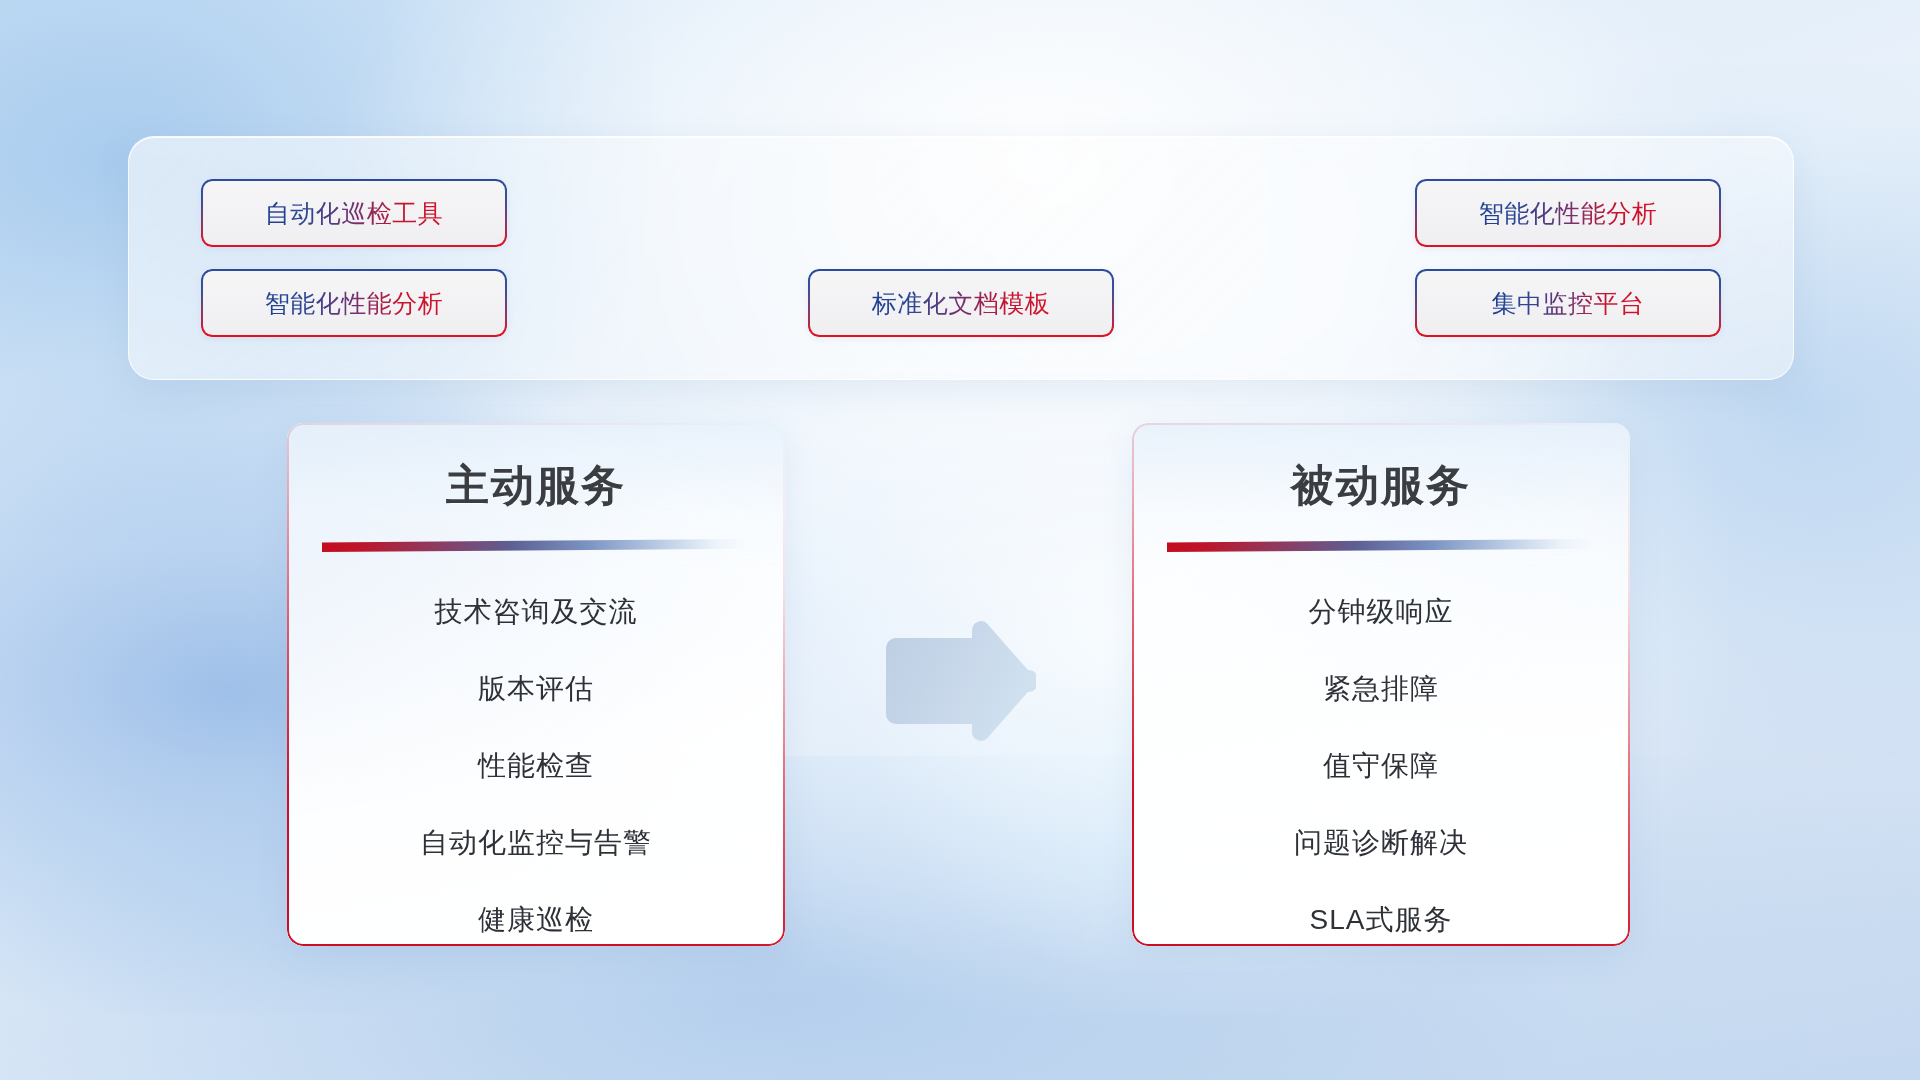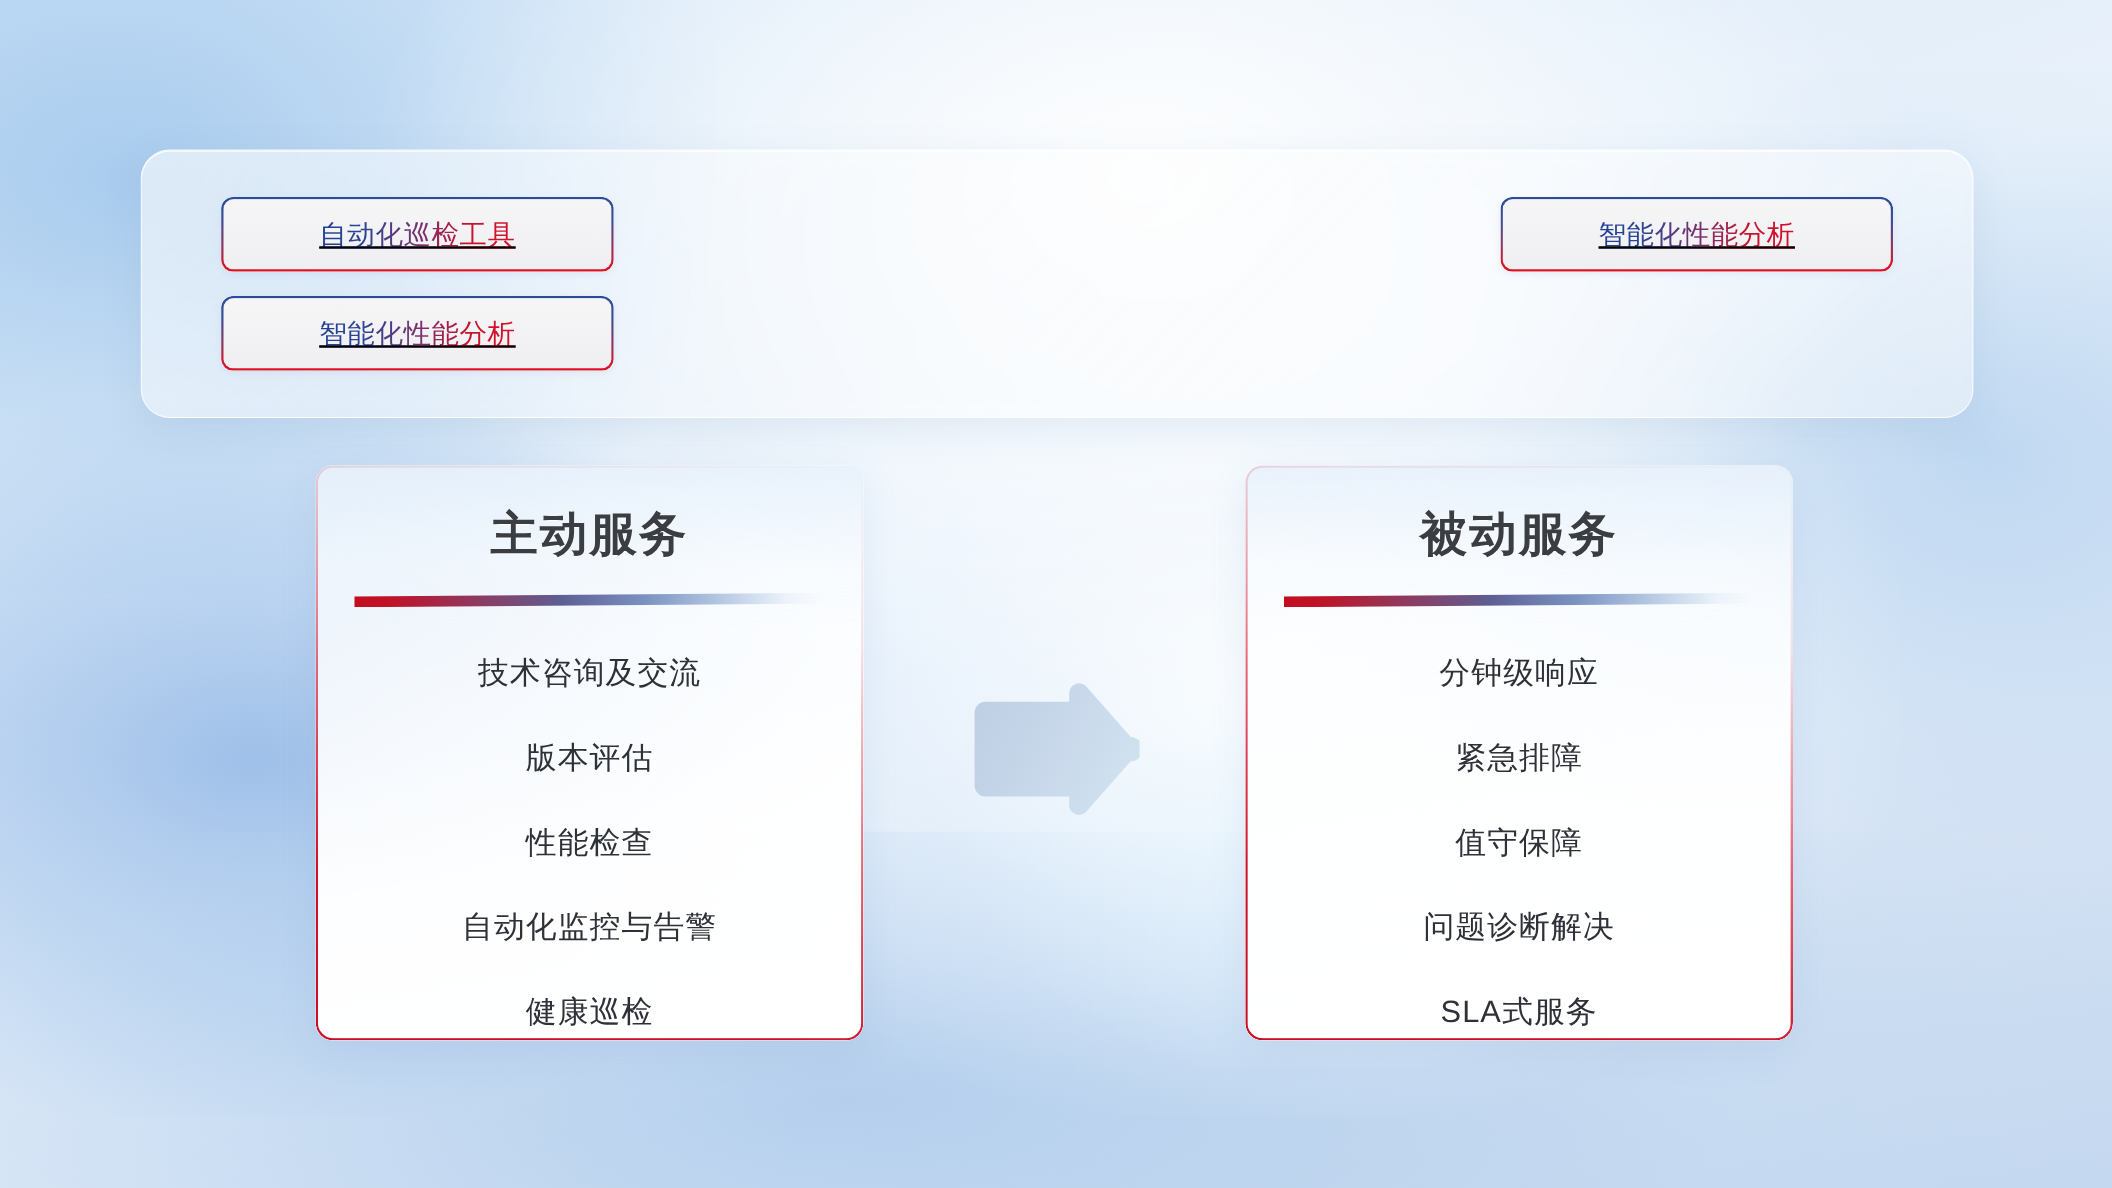--- a/index.html
+++ b/index.html
@@ -104,31 +104,30 @@
   }
   .pill-row {
     display: flex;
     justify-content: space-between;
     align-items: center;
   }
   .pill-row + .pill-row { margin-top: 22px; }
 
   .pill {
     position: relative;
-    width: 357px;
+    width: 306px;
     height: 68px;
     border-radius: 11px;
     display: flex;
     align-items: center;
     justify-content: center;
     box-sizing: border-box;
     background: linear-gradient(180deg, #f6f6f7 0%, #f2f2f4 55%, #efeff1 100%);
     padding: 2px;
     box-shadow: 0 2px 7px rgba(120,150,190,0.13);
-    text-decoration: underline;
   }
   
   .pill::before {
     content: "";
     position: absolute;
     inset: 0;
     border-radius: 11px;
     padding: 1.6px;
     background: linear-gradient(180deg, #2b4c9b 0%, #3b4f96 30%, #8a3a64 64%, #d8162b 92%, #e01122 100%);
     -webkit-mask: linear-gradient(#000 0 0) content-box, linear-gradient(#000 0 0);
@@ -264,20 +263,26 @@
     </div>
     <div class="pill">
       <span class="pill-label">智能化性能分析</span>
     </div>
   </div>
 
   <div class="pill-row">
     <div class="pill">
       <span class="pill-label">智能化性能分析</span>
     </div>
+    <div class="pill">
+      <span class="pill-label">标准化文档模板</span>
+    </div>
+    <div class="pill">
+      <span class="pill-label">集中监控平台</span>
+    </div>
   </div>
 
 </div>
 
 <div class="service-card" id="card-proactive">
   <div class="card-topgloss"></div>
   <div class="card-accent"></div>
 
   <div class="card-title">主动服务</div>
   <div class="card-divider"></div>

